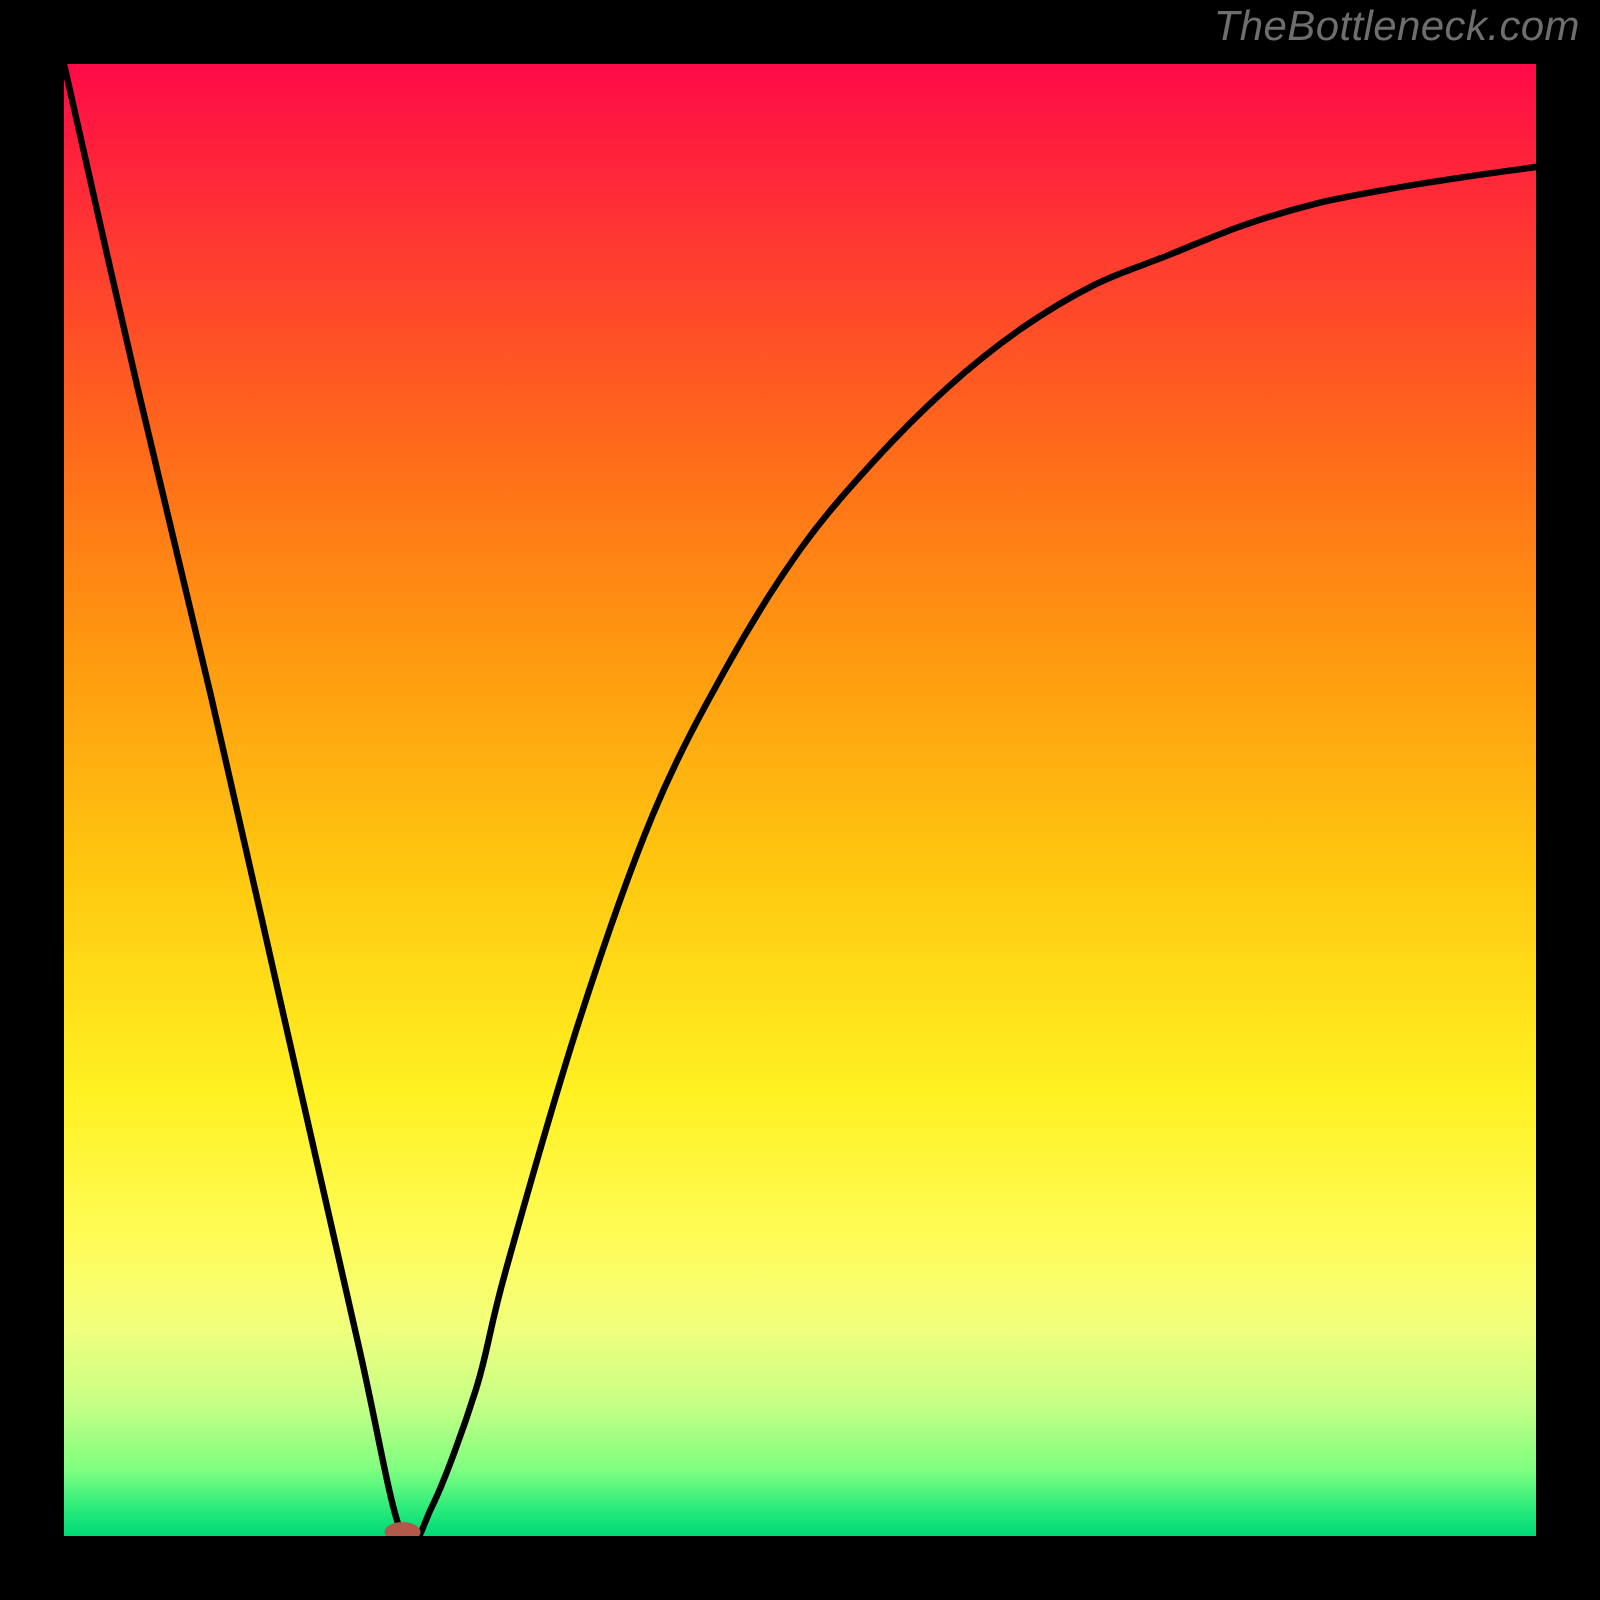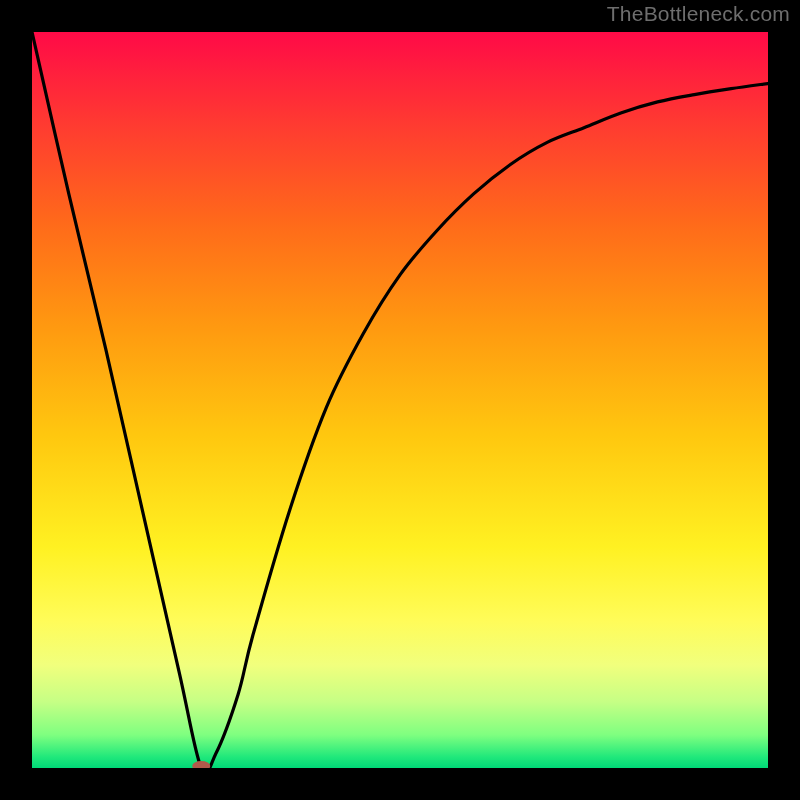--- a/index.html
+++ b/index.html
@@ -19,20 +19,21 @@
   }
   .watermark {
     position: absolute;
     top: 2px;
     right: 10px;
     color: #6e6e6e;
     font-size: 21px;
     font-weight: 400;
     letter-spacing: 0.2px;
     z-index: 10;
+    font-style: italic;
   }
   svg.plot {
     position: absolute;
     left: 32px;
     top: 32px;
     width: 736px;
     height: 736px;
   }
 </style>
 </head>

